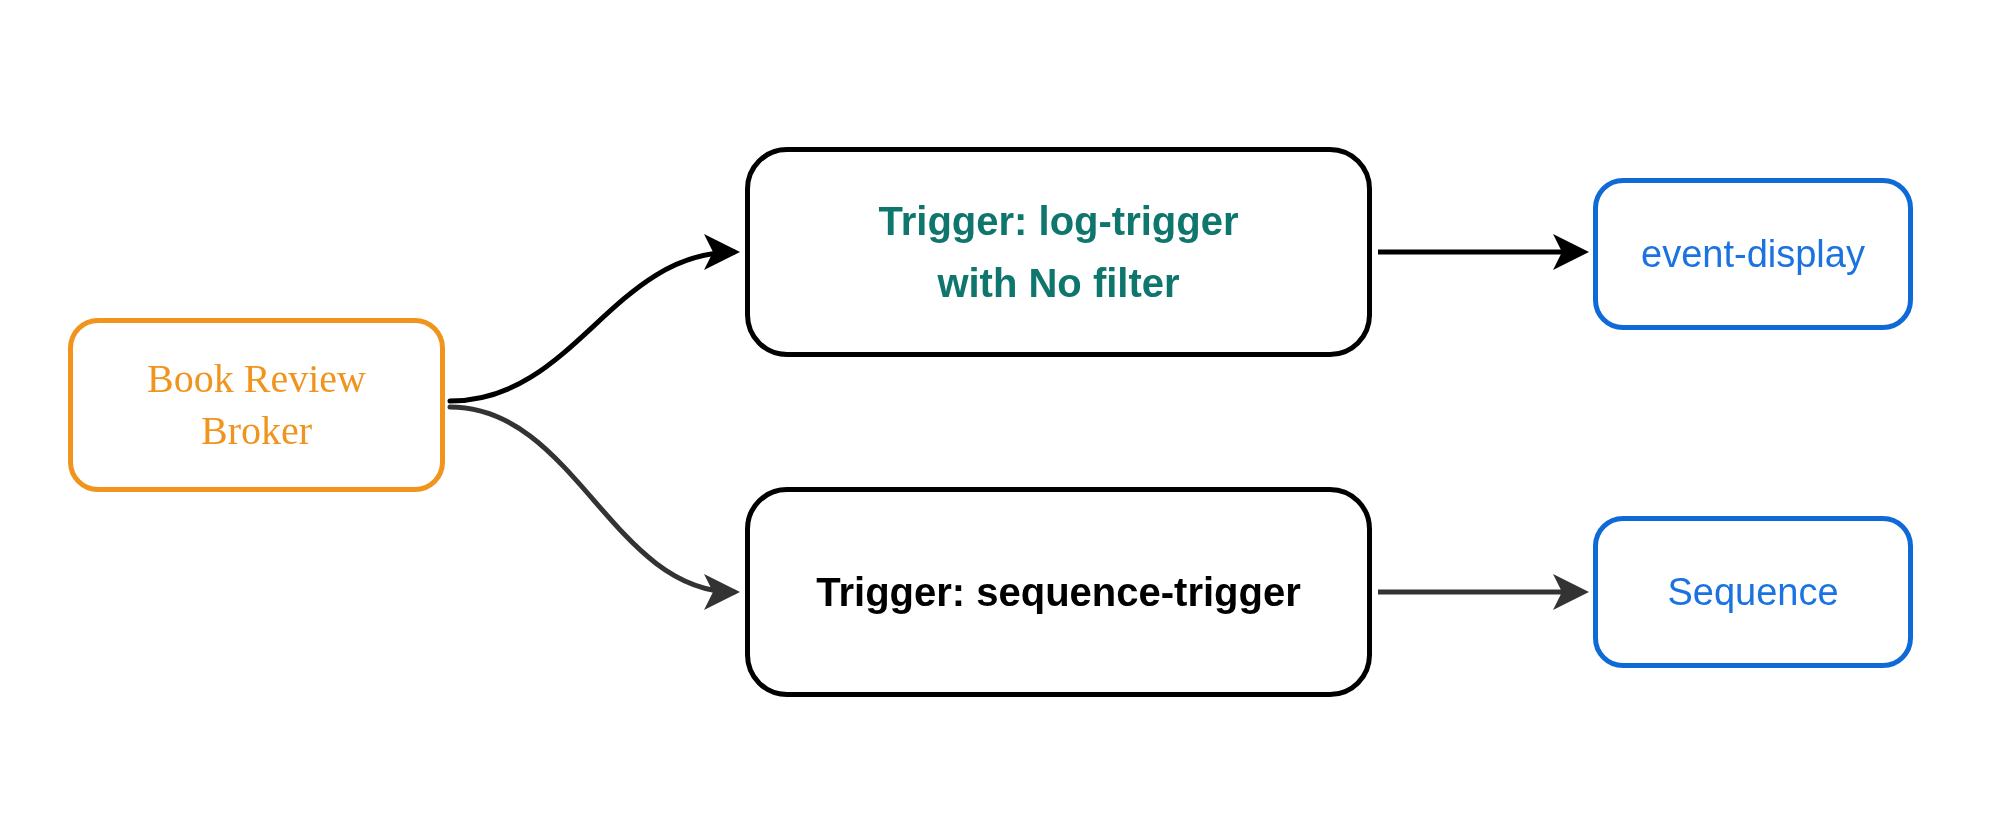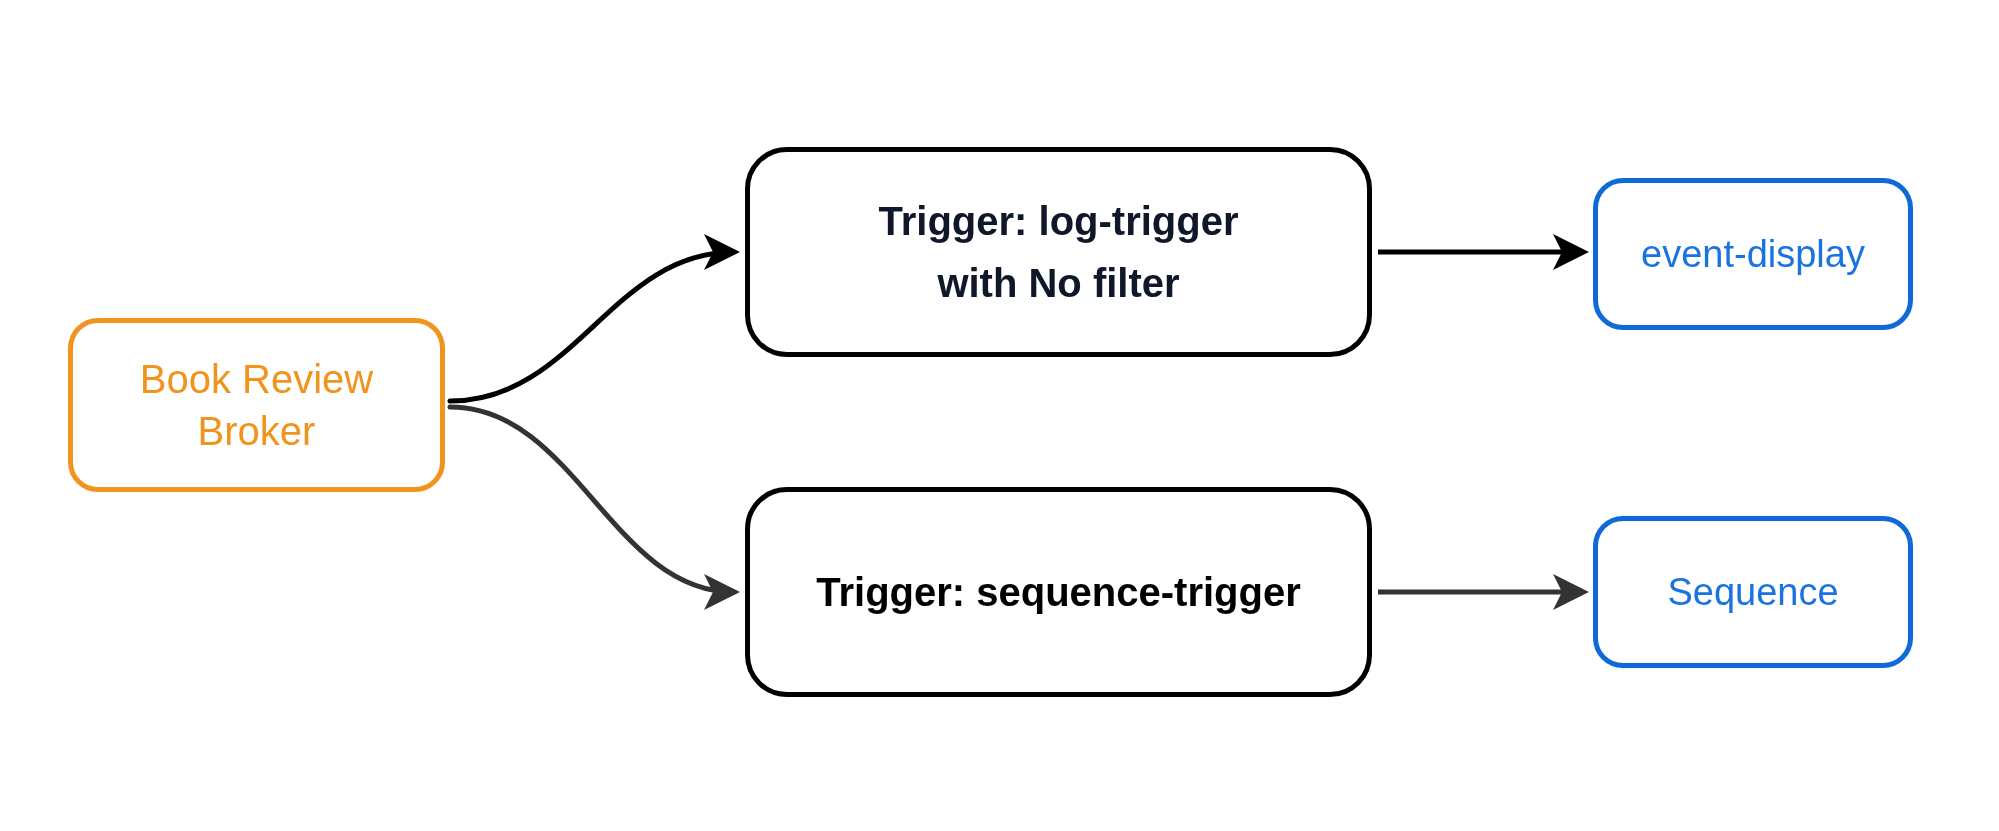--- a/index.html
+++ b/index.html
@@ -28,20 +28,21 @@
   }
   .node-broker {
     left: 68px; top: 318px;
     width: 377px; height: 174px;
     border: 5px solid #84cc16;
     border-radius: 30px;
     color: #F0941E;
     font-size: 40px;
     line-height: 1.3;
     padding: 0 28px;
+    font-family: Liberation Serif, serif;
   }
   .node-trigger {
     left: 745px;
     width: 627px; height: 210px;
     border: 5px solid #000000;
     border-radius: 42px;
     color: #000000;
     font-size: 40px;
     line-height: 1.55;
     padding: 0 20px;
@@ -83,21 +84,21 @@
 
     <path d="M1378,252 L1583,252" fill="none" stroke-width="5" stroke-linecap="butt" marker-end="url(#arrow-black)" stroke="#000000"></path>
 
     <path d="M1378,592 L1583,592" fill="none" stroke-width="5" stroke-linecap="butt" marker-end="url(#arrow-gray)" stroke="#333333"></path>
   </svg>
 
   <div class="node node-broker" style="border-color: rgb(240, 148, 30); color: rgb(240, 148, 30);">
     <span>Book Review Broker</span>
   </div>
 
-  <div class="node node-trigger node-trigger-top" style="border-color: rgb(0, 0, 0); color: #0f172a;">
+  <div class="node node-trigger node-trigger-top" style="border-color: rgb(0, 0, 0); color: #0f766e;">
     <span class="trigger-title">Trigger: log-trigger</span>
     <span class="trigger-subtitle">with No filter</span>
   </div>
 
   <div class="node node-trigger node-trigger-bottom" style="border-color: rgb(0, 0, 0); color: rgb(0, 0, 0);">
     <span class="trigger-title">Trigger: sequence-trigger</span>
   </div>
 
   <div class="node node-sink node-sink-top" style="border-color: rgb(15, 106, 215); color: rgb(26, 115, 224);">
     <span>event-display</span>

